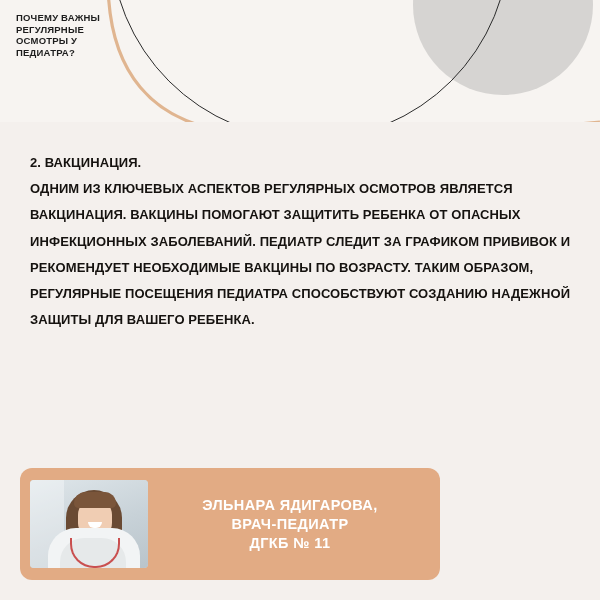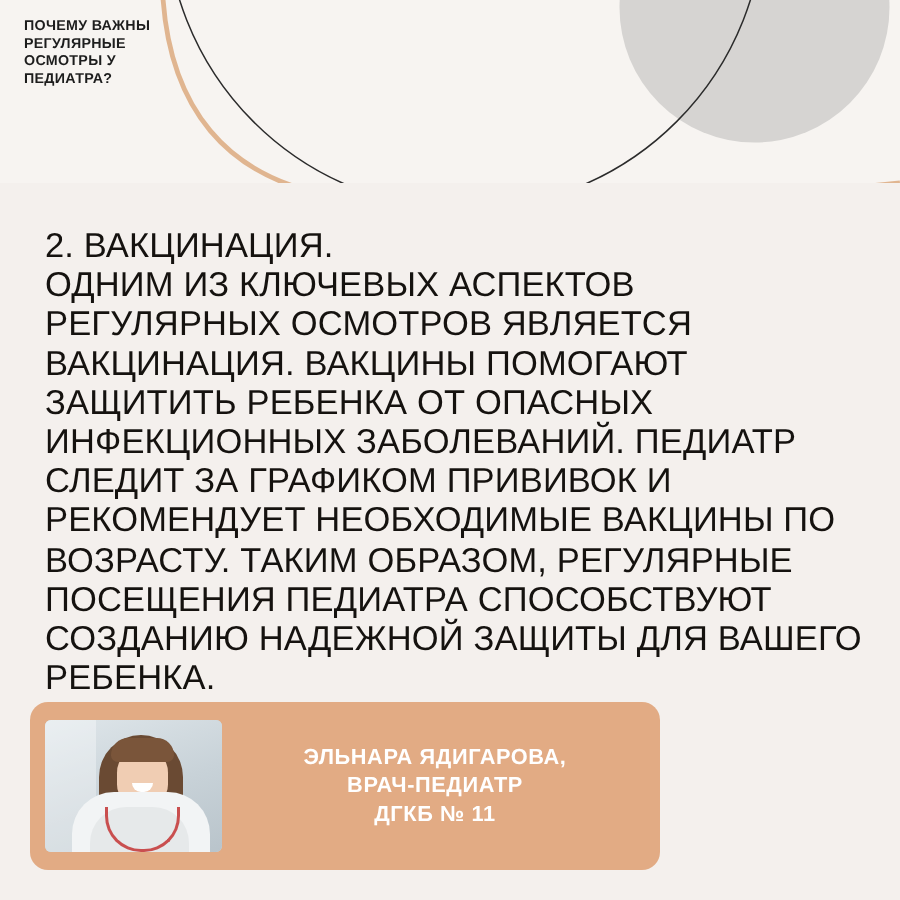--- a/index.html
+++ b/index.html
@@ -72,23 +72,23 @@
     text-transform: uppercase;
   }
 
   
   .body-copy {
     position: absolute;
     left: 30px;
     top: 150px;
     width: 545px;
     color: #15120f;
-    font-size: 23px;
+    font-size: 13px;
     line-height: 26.2px;
-    font-weight: normal;
+    font-weight: bold;
     letter-spacing: 0.1px;
     text-transform: uppercase;
     white-space: pre-line;
   }
 
   
   .author-card {
     position: absolute;
     left: 20px;
     top: 468px;

